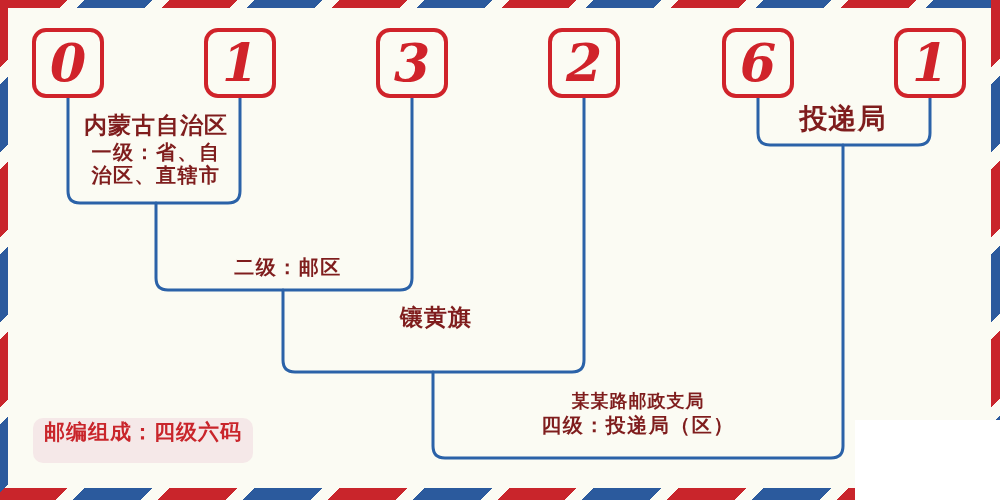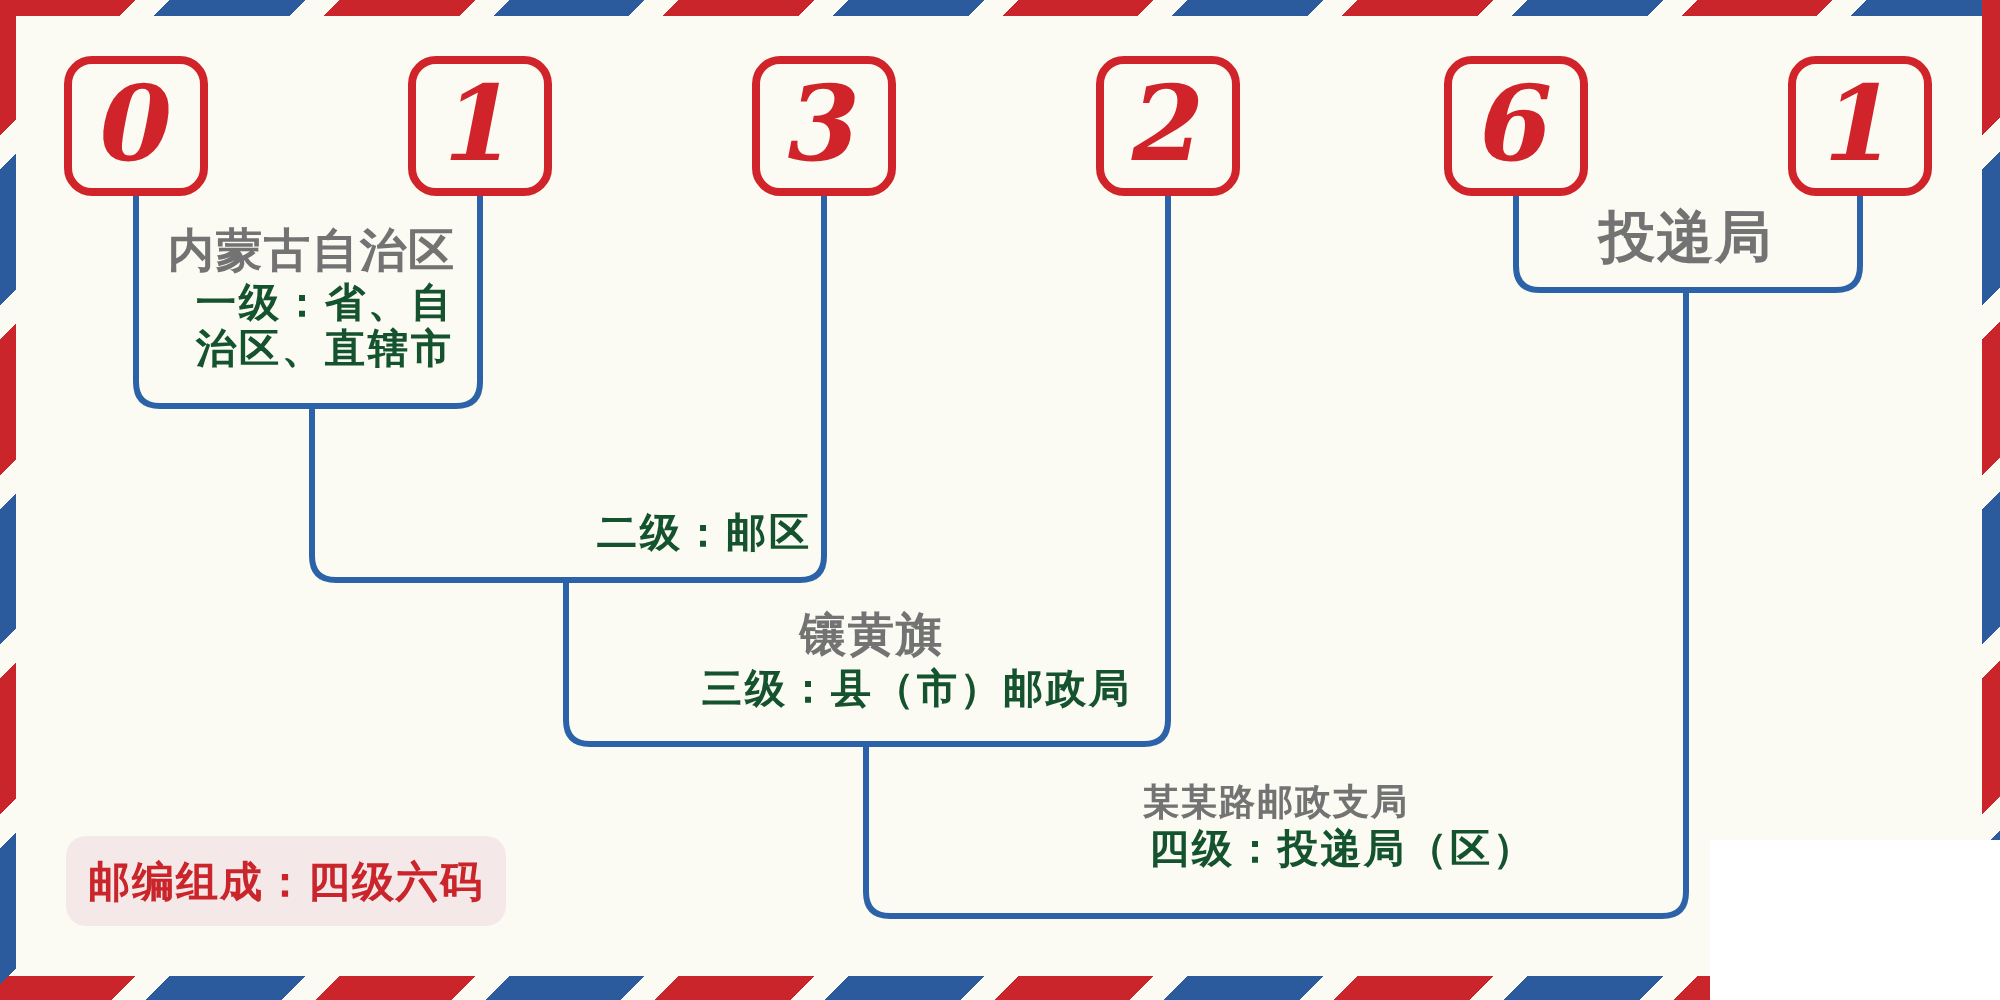--- a/index.html
+++ b/index.html
@@ -31,37 +31,37 @@
   }
   .digit-box span{
     font-family:"DejaVu Serif","Liberation Serif",serif;
     font-style:italic;font-weight:bold;
     font-size:52px;line-height:1;color:#d0232a;
   }
   
   svg.connectors{position:absolute;left:0;top:0;z-index:2;}
   
   .lbl{position:absolute;z-index:4;text-align:center;}
-  .blue-t{color:#737373;font-weight:bold;font-size:23px;letter-spacing:1px;line-height:26px;}
-  .red-t{color:#14532d;font-weight:bold;font-size:20px;letter-spacing:1.5px;line-height:23px;text-align:right;}
+  .blue-t{color:#7f1d1d;font-weight:bold;font-size:23px;letter-spacing:1px;line-height:26px;}
+  .red-t{color:#7f1d1d;font-weight:bold;font-size:20px;letter-spacing:1.5px;line-height:23px;}
   .lvl1{left:66px;top:112px;width:180px;}
   .lvl1 .red-t{width:142px;margin:3px auto 0;}
   .lvl2{left:170px;top:256px;width:236px;}
   .lvl3{left:306px;top:304px;width:260px;}
   .lvl3 .red-t{margin-top:4px;}
   .lvl4{left:508px;top:388px;width:260px;}
   .lvl4 .blue-t{font-size:18px;}
   .lvl4 .red-t{}
   .lvl5{left:773px;top:106px;width:140px;}
   .lvl5 .blue-t{font-size:28px;}
   
   .badge{
     position:absolute;left:33px;top:418px;width:220px;height:45px;z-index:4;
     background:#f5e8e8;border-radius:10px;
-    display:flex;align-items:center;justify-content:center;
+    display:flex;justify-content:center;
   }
   .badge span{color:#c9252b;font-weight:bold;font-size:21px;letter-spacing:1px;}
 </style>
 </head>
 <body>
 
 <div class="stripe top"></div>
 <div class="stripe bottom"></div>
 <div class="stripe left"></div>
 <div class="stripe right"></div>
@@ -99,21 +99,20 @@
   <div class="blue-t">内蒙古自治区</div>
   <div class="red-t">一级：省、自治区、直辖市</div>
 </div>
 
 <div class="lbl lvl2">
   <div class="red-t">二级：邮区</div>
 </div>
 
 <div class="lbl lvl3">
   <div class="blue-t">镶黄旗</div>
-  <div class="red-t">三级：县（市）邮政局</div>
 </div>
 
 <div class="lbl lvl4">
   <div class="blue-t">某某路邮政支局</div>
   <div class="red-t">四级：投递局（区）</div>
 </div>
 
 <div class="lbl lvl5">
   <div class="blue-t">投递局</div>
 </div>

